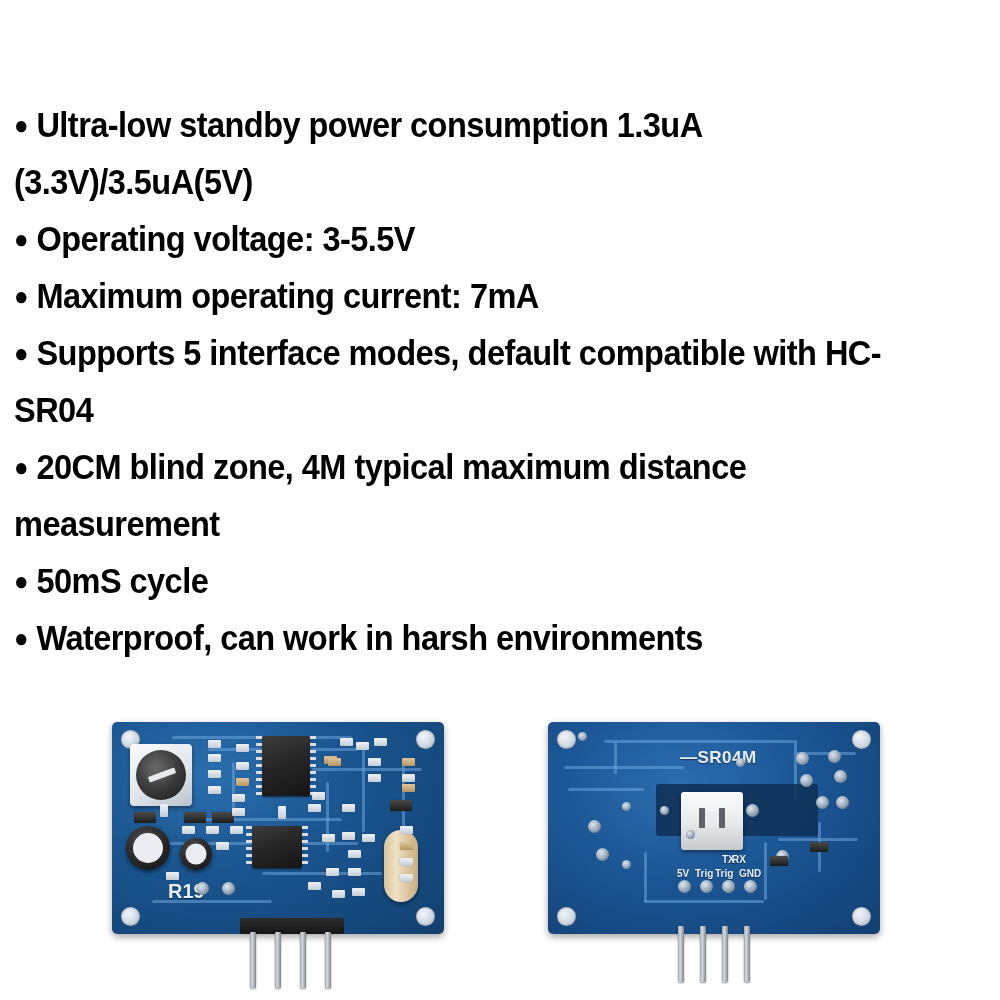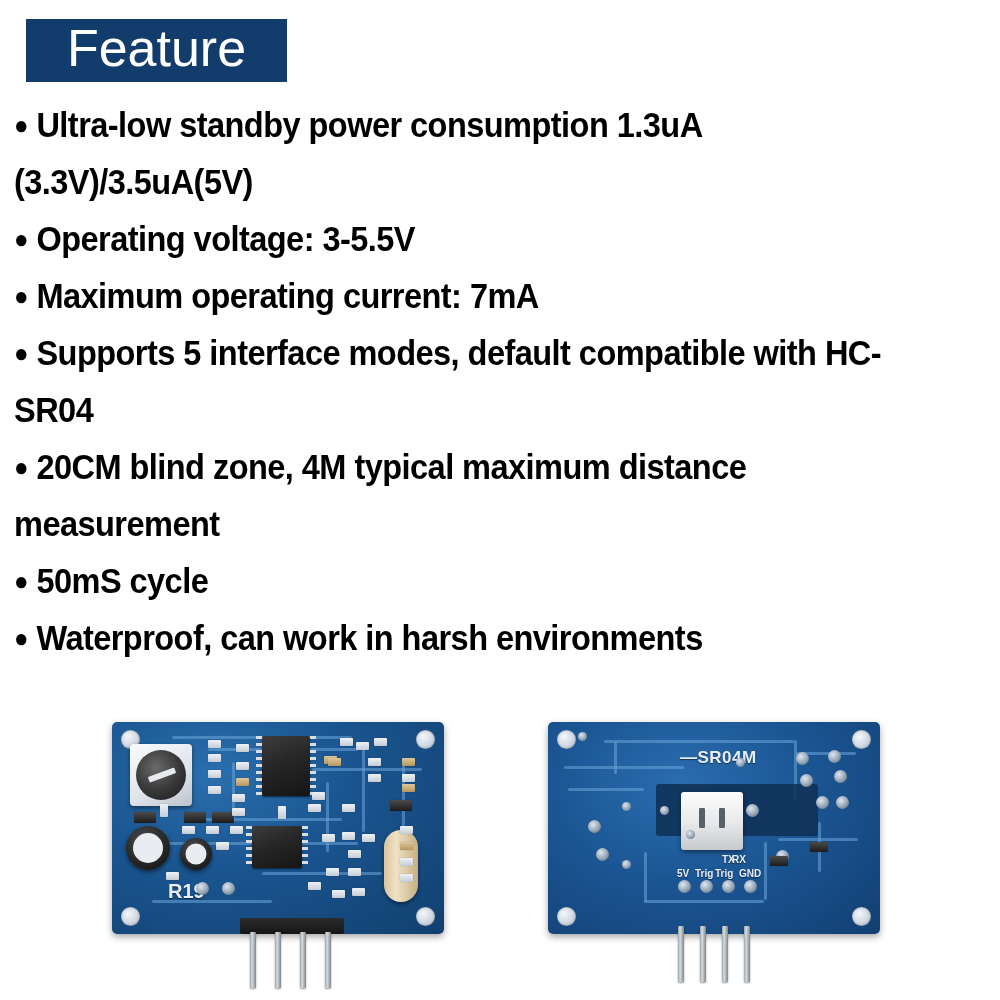--- a/index.html
+++ b/index.html
@@ -282,23 +282,20 @@
     background: linear-gradient(to right, #9aa2a8 0%, #d9dde0 35%, #7d858b 100%);
     border-radius: 1px;
     box-shadow: 0 1px 2px rgba(0,0,0,0.4);
   }
 </style>
 </head>
 <body>
 
 <div id="page">
 
-  <div class="header-badge">
-    <span class="header-badge-text">Feature</span>
-  </div>
 
   <ul class="feature-list">
     <li class="feature-item">
       <span class="bullet-glyph">●</span><span>Ultra-low standby power consumption 1.3uA (3.3V)/3.5uA(5V)</span>
     </li>
     <li class="feature-item">
       <span class="bullet-glyph">●</span><span>Operating voltage: 3-5.5V</span>
     </li>
     <li class="feature-item">
       <span class="bullet-glyph">●</span><span>Maximum operating current: 7mA</span>

